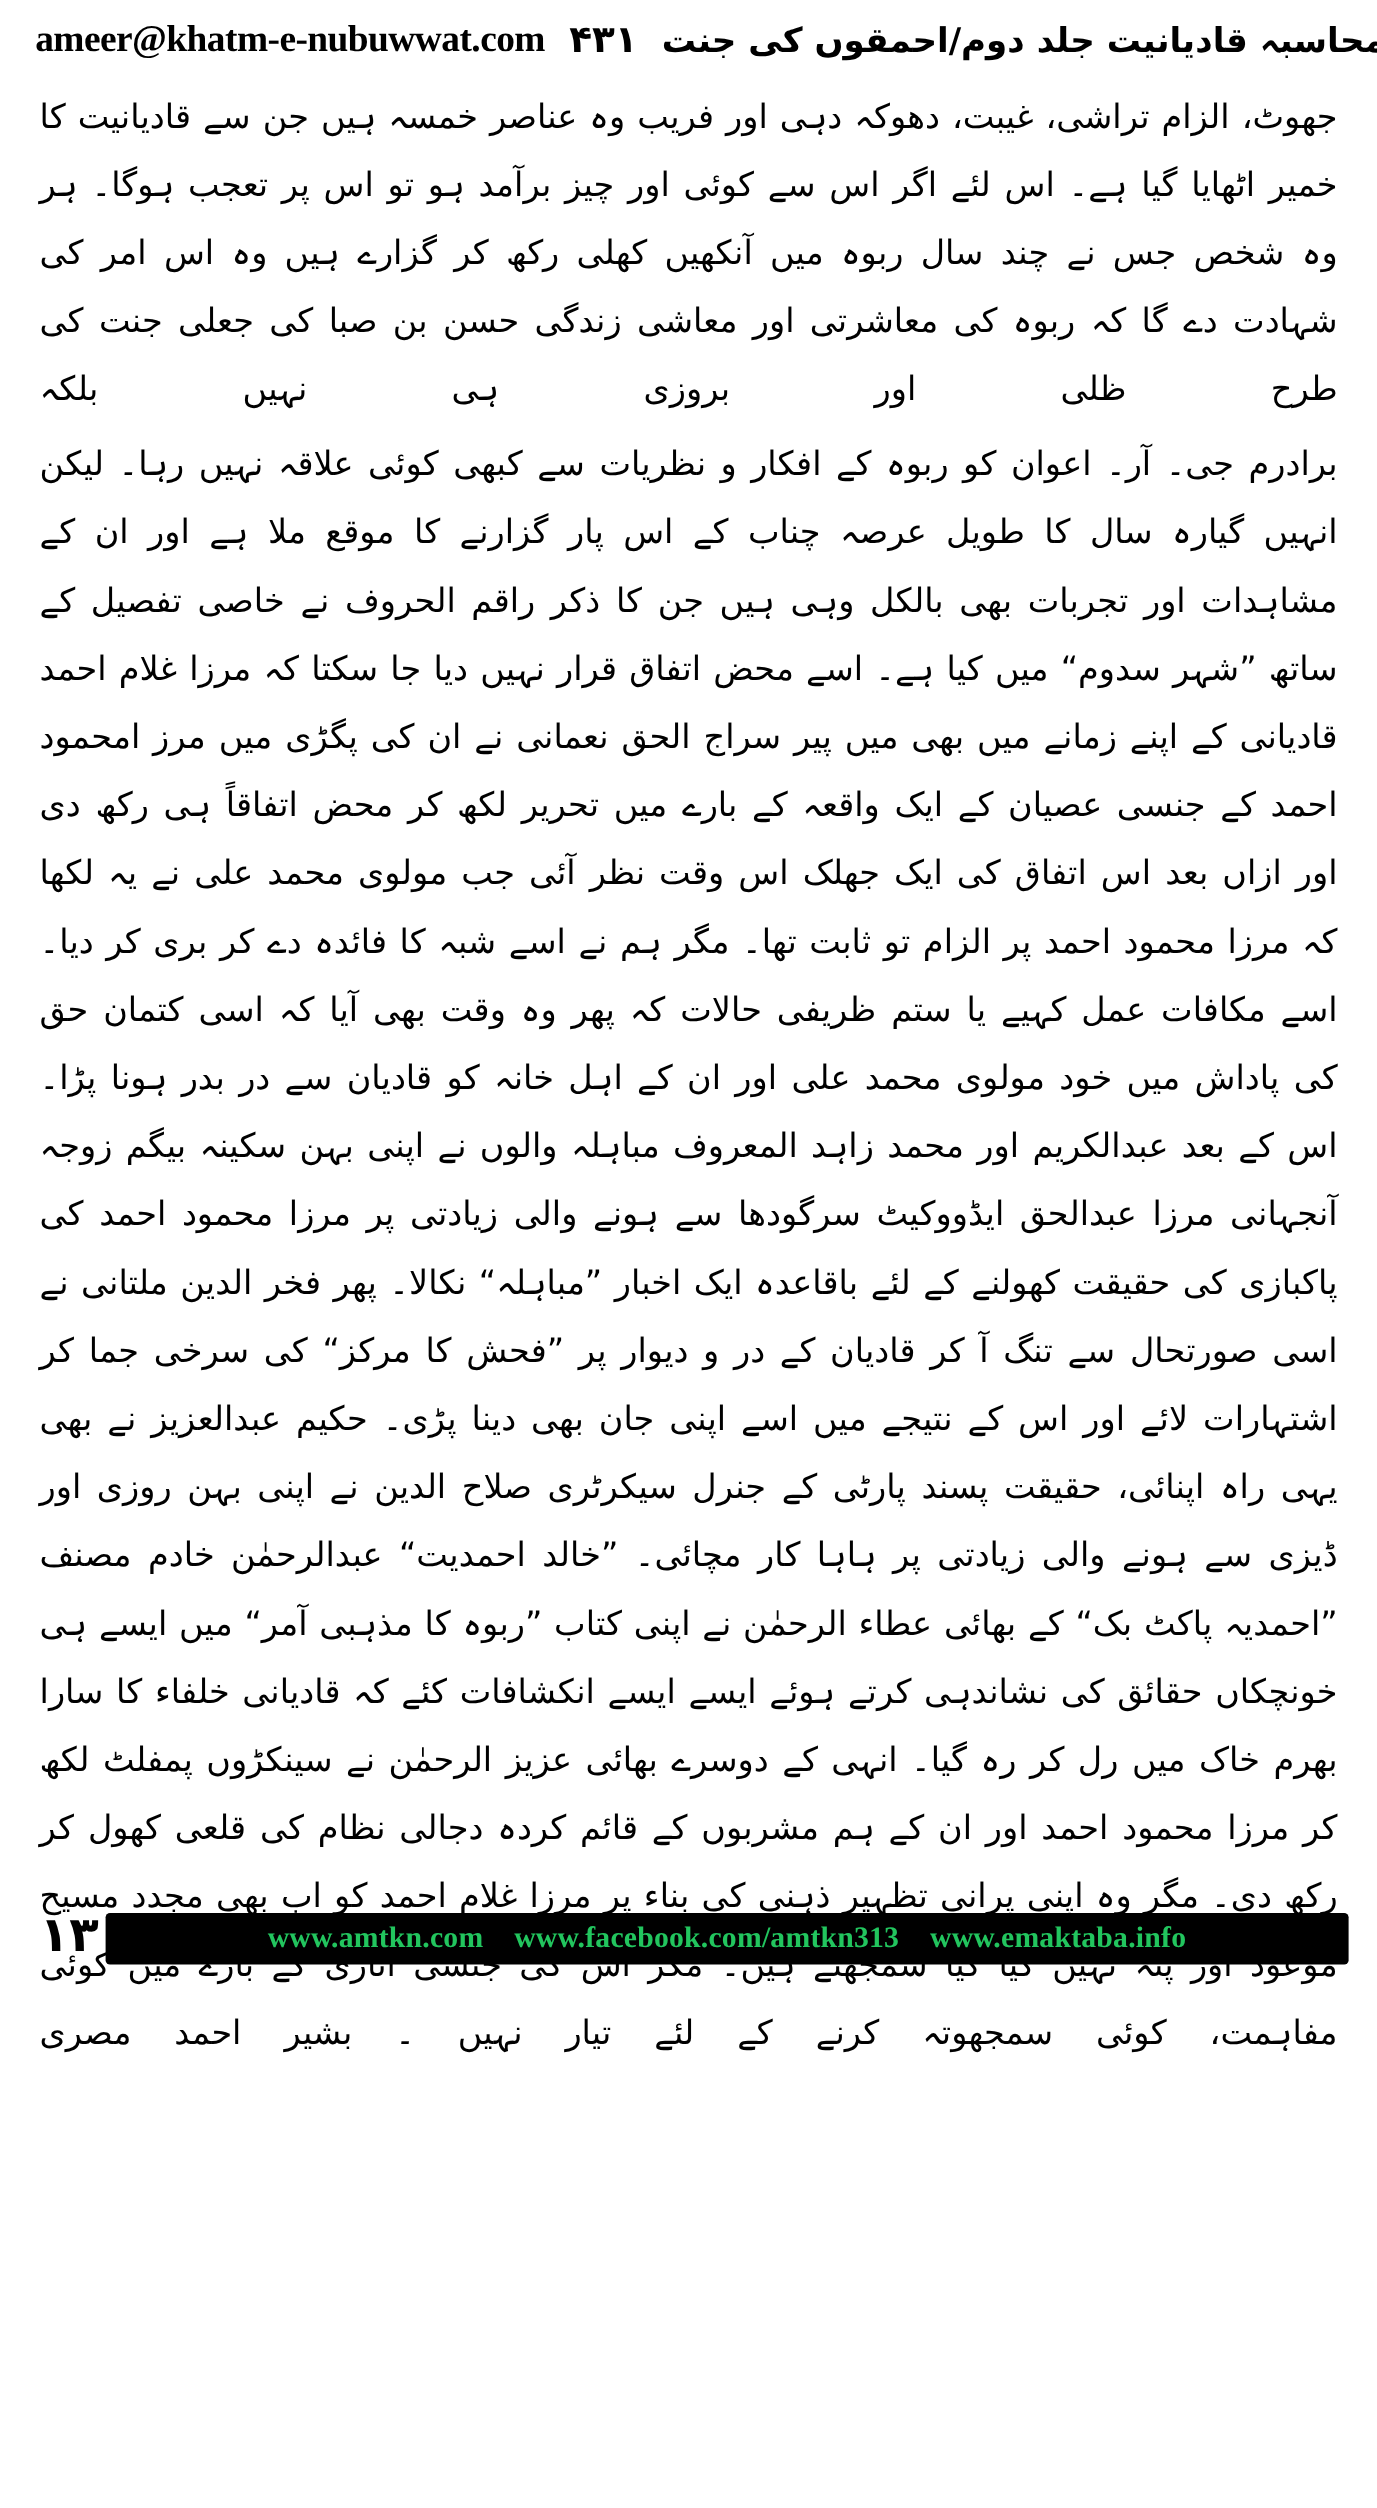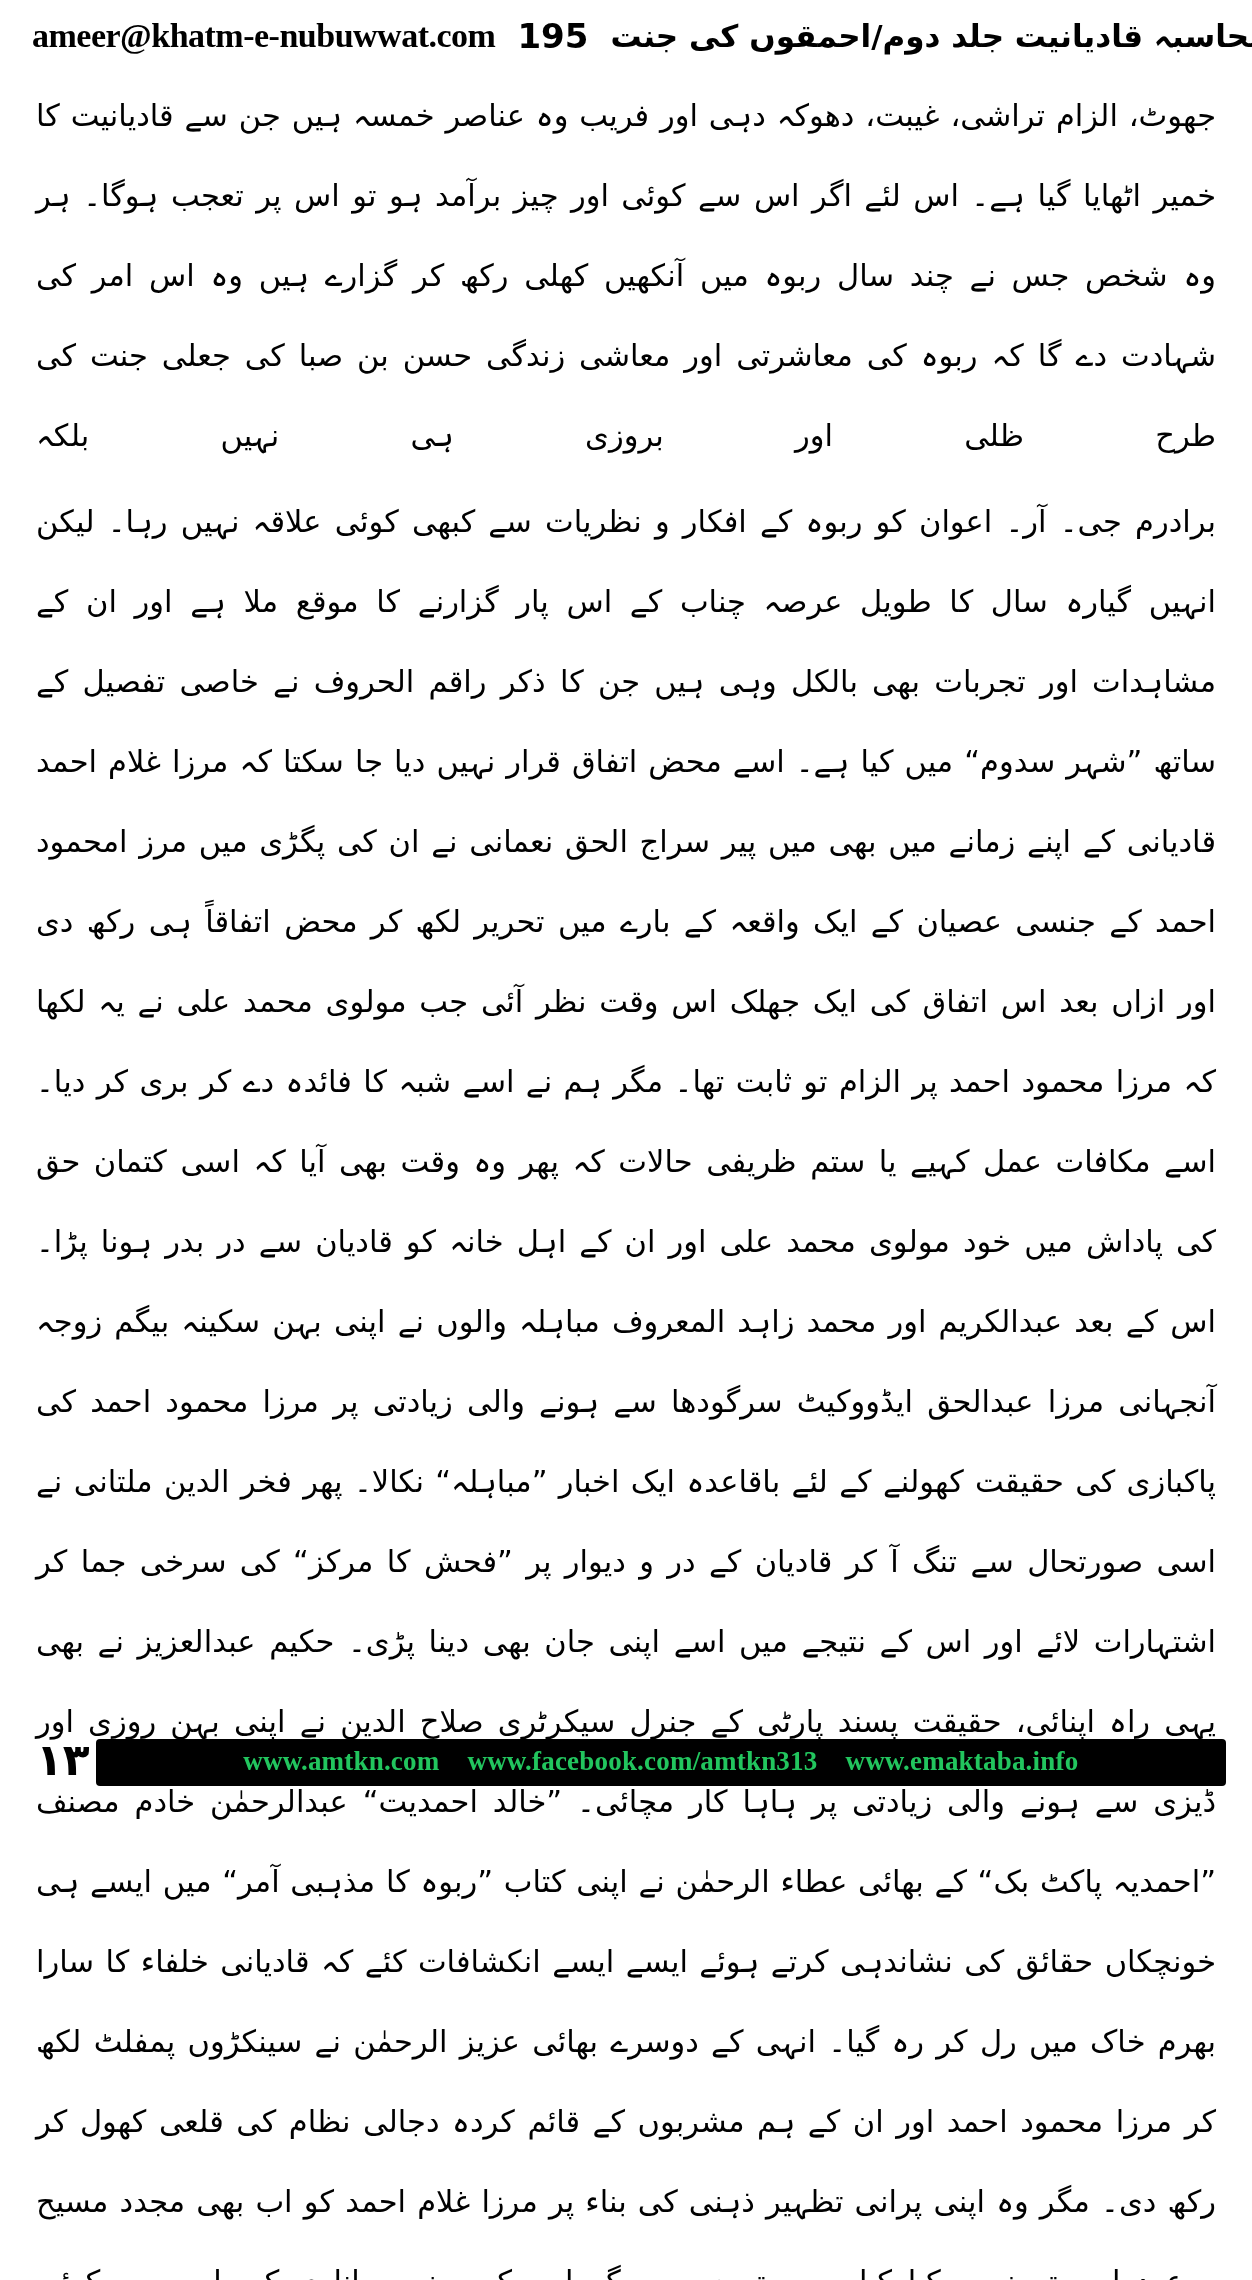--- a/index.html
+++ b/index.html
@@ -69,21 +69,21 @@
     padding: 14px 10px 0 10px;
     direction: rtl;
     text-align: justify;
     text-align-last: justify;
   }
 
   .para {
     direction: rtl;
     font-family: "DejaVu Sans", sans-serif;
     font-size: 30.5px;
-    line-height: 80px;
+    line-height: 62px;
     text-align: justify;
     text-align-last: justify;
     margin: 0 0 2px 0;
     word-spacing: 1px;
   }
   .para.first {
     text-indent: 0;
   }
   .para.second {
     margin-top: 6px;
@@ -129,21 +129,21 @@
     padding: 0 14px;
   }
 </style>
 </head>
 <body>
 
 <div class="page">
 
   <div class="header">
     <div class="header-email">ameer@khatm-e-nubuwwat.com</div>
-    <div class="header-page-num">195</div>
+    <div class="header-page-num">۴۳۱</div>
     <div class="header-booktitle">محاسبہ قادیانیت جلد دوم/احمقوں کی جنت</div>
   </div>
 
   <div class="rule"></div>
 
   <div class="body-area">
     <p class="para first">جھوٹ، الزام تراشی، غیبت، دھوکہ دہی اور فریب وہ عناصر خمسہ ہیں جن سے قادیانیت کا خمیر اٹھایا گیا ہے۔ اس لئے اگر اس سے کوئی اور چیز برآمد ہو تو اس پر تعجب ہوگا۔ ہر وہ شخص جس نے چند سال ربوہ میں آنکھیں کھلی رکھ کر گزارے ہیں وہ اس امر کی شہادت دے گا کہ ربوہ کی معاشرتی اور معاشی زندگی حسن بن صبا کی جعلی جنت کی طرح ظلی اور بروزی ہی نہیں بلکہ</p>
     <p class="para second">برادرم جی۔ آر۔ اعوان کو ربوہ کے افکار و نظریات سے کبھی کوئی علاقہ نہیں رہا۔ لیکن انہیں گیارہ سال کا طویل عرصہ چناب کے اس پار گزارنے کا موقع ملا ہے اور ان کے مشاہدات اور تجربات بھی بالکل وہی ہیں جن کا ذکر راقم الحروف نے خاصی تفصیل کے ساتھ ”شہر سدوم“ میں کیا ہے۔ اسے محض اتفاق قرار نہیں دیا جا سکتا کہ مرزا غلام احمد قادیانی کے اپنے زمانے میں بھی میں پیر سراج الحق نعمانی نے ان کی پگڑی میں مرز امحمود احمد کے جنسی عصیان کے ایک واقعہ کے بارے میں تحریر لکھ کر محض اتفاقاً ہی رکھ دی اور ازاں بعد اس اتفاق کی ایک جھلک اس وقت نظر آئی جب مولوی محمد علی نے یہ لکھا کہ مرزا محمود احمد پر الزام تو ثابت تھا۔ مگر ہم نے اسے شبہ کا فائدہ دے کر بری کر دیا۔ اسے مکافات عمل کہیے یا ستم ظریفی حالات کہ پھر وہ وقت بھی آیا کہ اسی کتمان حق کی پاداش میں خود مولوی محمد علی اور ان کے اہل خانہ کو قادیان سے در بدر ہونا پڑا۔ اس کے بعد عبدالکریم اور محمد زاہد المعروف مباہلہ والوں نے اپنی بہن سکینہ بیگم زوجہ آنجہانی مرزا عبدالحق ایڈووکیٹ سرگودھا سے ہونے والی زیادتی پر مرزا محمود احمد کی پاکبازی کی حقیقت کھولنے کے لئے باقاعدہ ایک اخبار ”مباہلہ“ نکالا۔ پھر فخر الدین ملتانی نے اسی صورتحال سے تنگ آ کر قادیان کے در و دیوار پر ”فحش کا مرکز“ کی سرخی جما کر اشتہارات لائے اور اس کے نتیجے میں اسے اپنی جان بھی دینا پڑی۔ حکیم عبدالعزیز نے بھی یہی راہ اپنائی، حقیقت پسند پارٹی کے جنرل سیکرٹری صلاح الدین نے اپنی بہن روزی اور ڈیزی سے ہونے والی زیادتی پر ہاہا کار مچائی۔ ”خالد احمدیت“ عبدالرحمٰن خادم مصنف ”احمدیہ پاکٹ بک“ کے بھائی عطاء الرحمٰن نے اپنی کتاب ”ربوہ کا مذہبی آمر“ میں ایسے ہی خونچکاں حقائق کی نشاندہی کرتے ہوئے ایسے ایسے انکشافات کئے کہ قادیانی خلفاء کا سارا بھرم خاک میں رل کر رہ گیا۔ انہی کے دوسرے بھائی عزیز الرحمٰن نے سینکڑوں پمفلٹ لکھ کر مرزا محمود احمد اور ان کے ہم مشربوں کے قائم کردہ دجالی نظام کی قلعی کھول کر رکھ دی۔ مگر وہ اپنی پرانی تظہیر ذہنی کی بناء پر مرزا غلام احمد کو اب بھی مجدد مسیح موعود اور پتہ نہیں کیا کیا سمجھتے ہیں۔ مگر اس کی جنسی اناری کے بارے میں کوئی مفاہمت، کوئی سمجھوتہ کرنے کے لئے تیار نہیں ۔ بشیر احمد مصری</p>
   </div>
 

